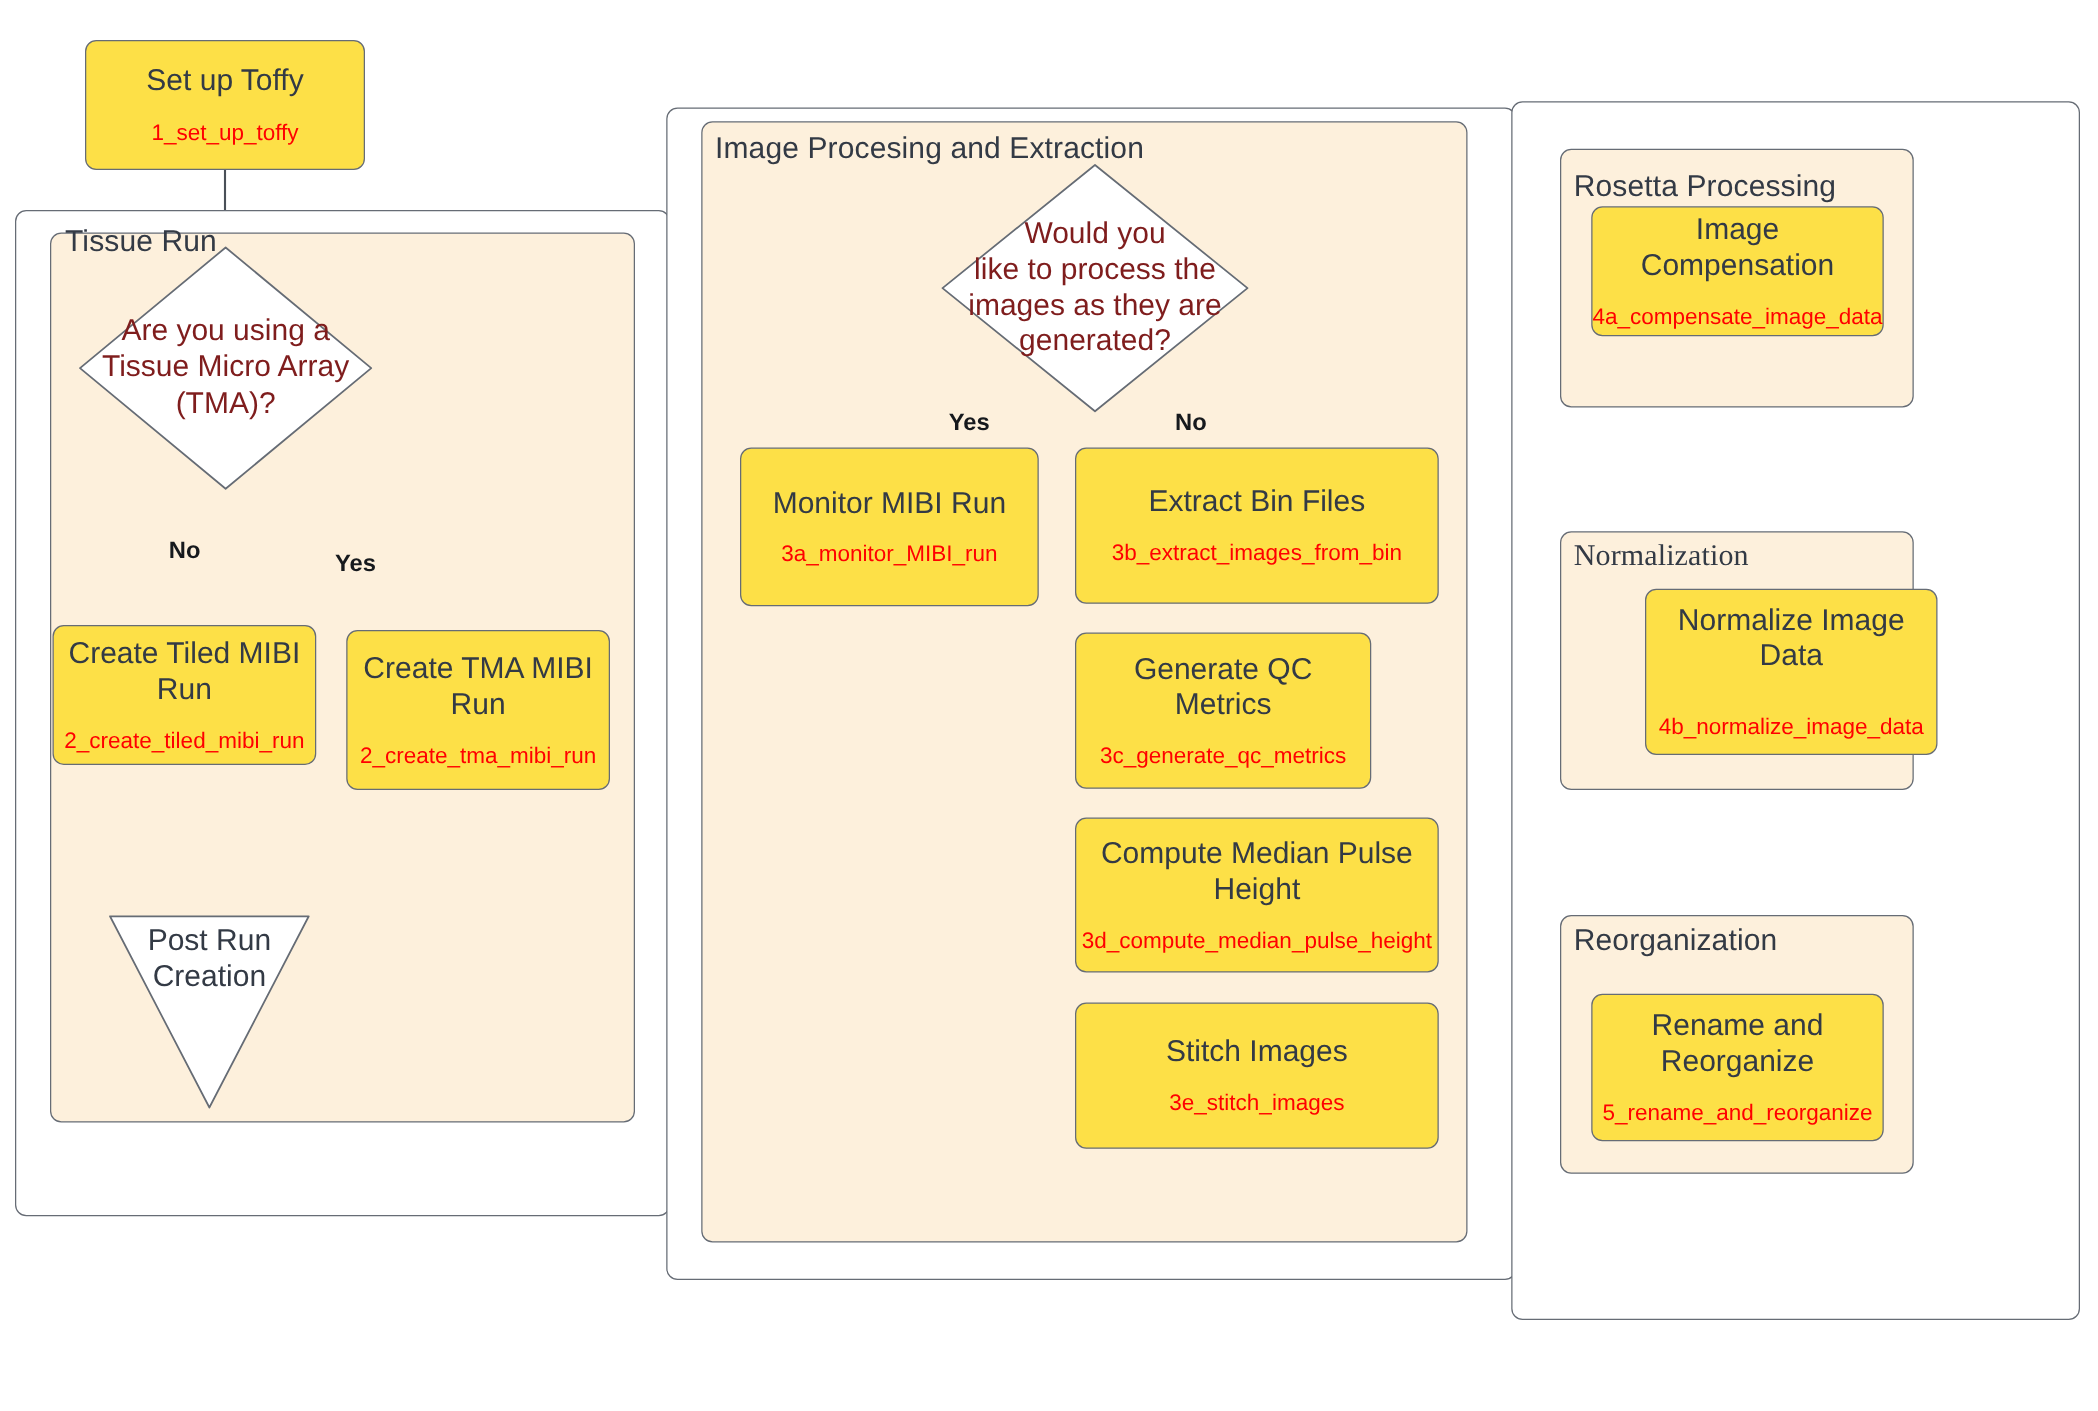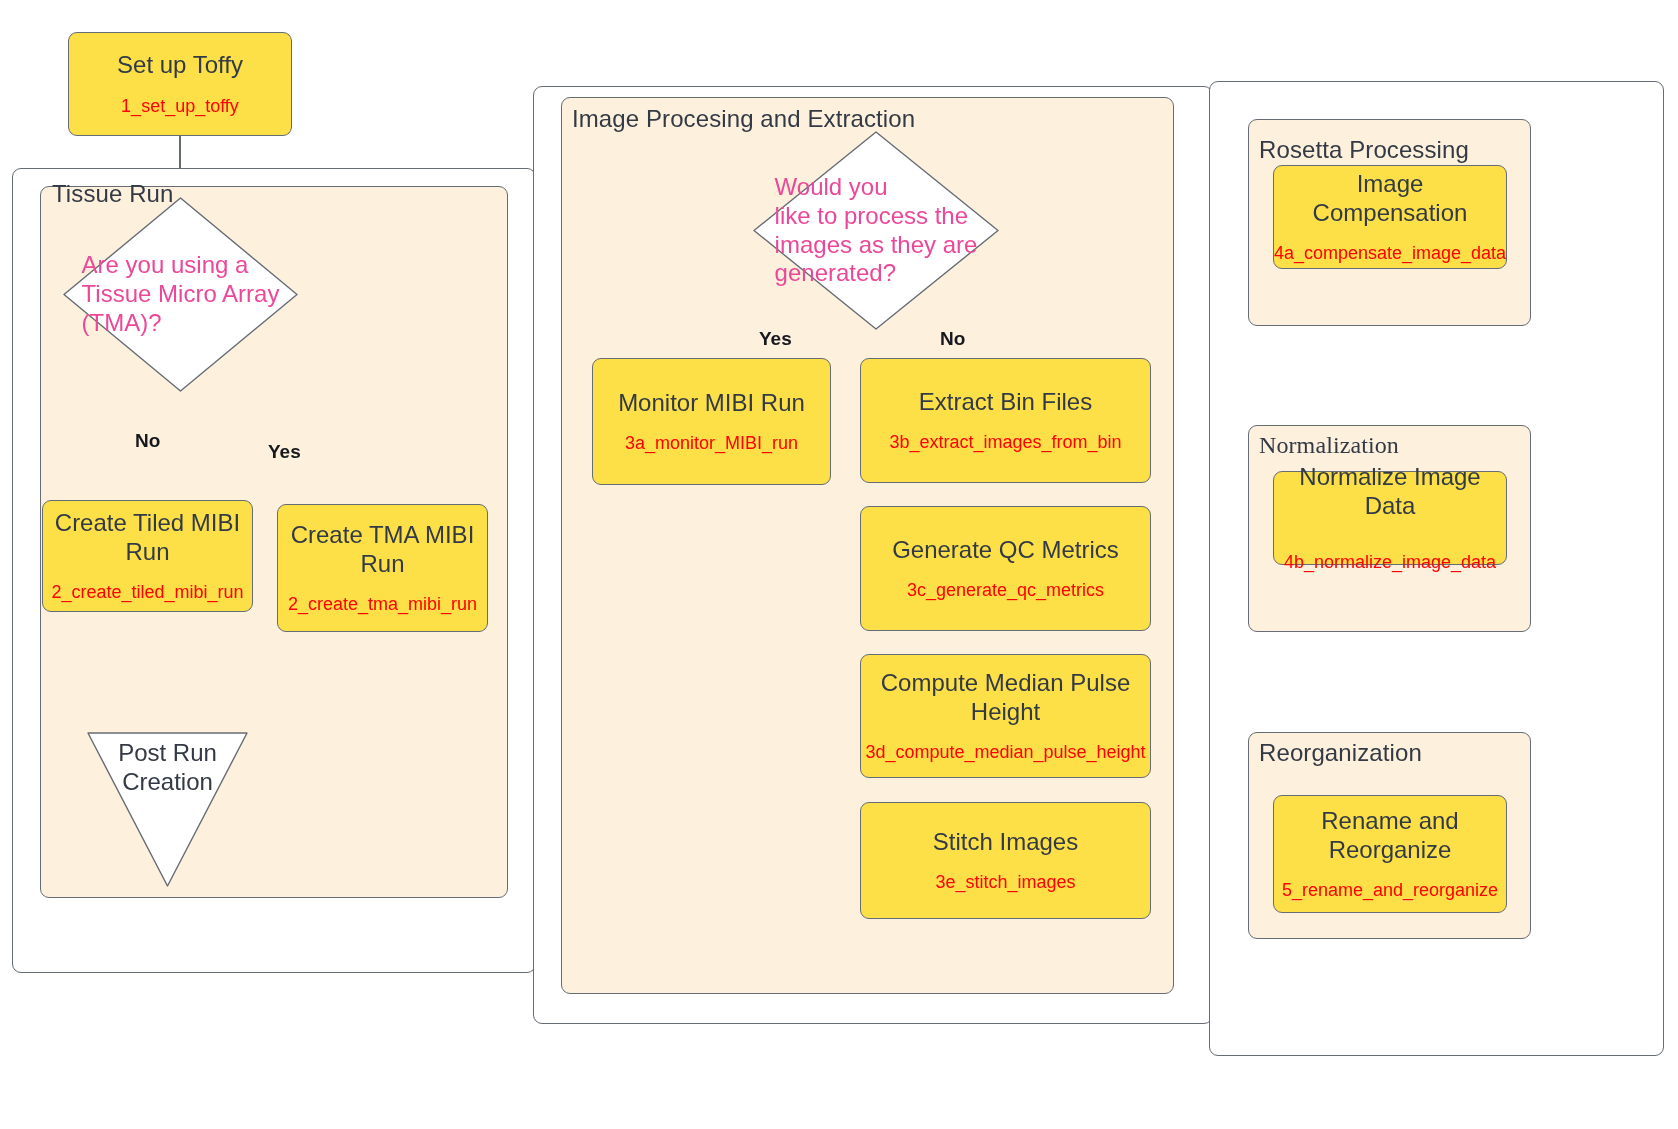--- a/index.html
+++ b/index.html
@@ -64,23 +64,23 @@
 
   
   .diamond{
     position:absolute;
   }
   .diamond svg{position:absolute;left:0;top:0;}
   .diamond .dtext{
     position:absolute;
     left:0;top:0;right:0;bottom:0;
     display:flex;align-items:center;justify-content:center;
-    text-align:left;
-    font-size:24px;
-    color:#ec4899;
+    text-align:center;
+    font-size:24px;
+    color:#7f1d1d;
     line-height:1.2;
     white-space:pre-line;
     pointer-events:none;
   }
 
   
   .tri{position:absolute;}
   .tri svg{position:absolute;left:0;top:0;}
   .tri .ttext{
     position:absolute;left:0;right:0;top:8px;
@@ -231,21 +231,21 @@
     <div class="box" style="left:592px; top:358px; width:239px; height:127px;">
       <div class="title">Monitor MIBI Run</div>
       <div class="code">3a_monitor_MIBI_run</div>
     </div>
 
     <div class="box" style="left:860px; top:358px; width:291px; height:125px;text-align:center;">
       <div class="title">Extract Bin Files</div>
       <div class="code">3b_extract_images_from_bin</div>
     </div>
 
-    <div class="box" style="left:860px; top:506px; width:291px; height:125px;text-align:center;">
+    <div class="box" style="left:860px; top:506px; width:237px; height:125px;text-align:center;">
       <div class="title">Generate QC Metrics</div>
       <div class="code">3c_generate_qc_metrics</div>
     </div>
 
     <div class="box" style="left:860px; top:654px; width:291px; height:124px;">
       <div class="title">Compute Median Pulse
 Height</div>
       <div class="code">3d_compute_median_pulse_height</div>
     </div>
 
@@ -253,21 +253,21 @@
       <div class="title">Stitch Images</div>
       <div class="code">3e_stitch_images</div>
     </div>
 
 
     <div class="box" style="left:1273px; top:165px; width:234px; height:104px;">
       <div class="title">Image Compensation</div>
       <div class="code">4a_compensate_image_data</div>
     </div>
 
-    <div class="box" style="left:1273px; top:471px; width:234px; height:94px;gap:16px;">
+    <div class="box" style="left:1316px; top:471px; width:234px; height:133px;gap:16px;">
       <div class="title">Normalize Image
 Data</div>
       <div class="code">4b_normalize_image_data</div>
     </div>
 
     <div class="box" style="left:1273px; top:778px; width:234px; height:118px;margin-top:17px;">
       <div class="title">Rename and
 Reorganize</div>
       <div class="code">5_rename_and_reorganize</div>
     </div>

